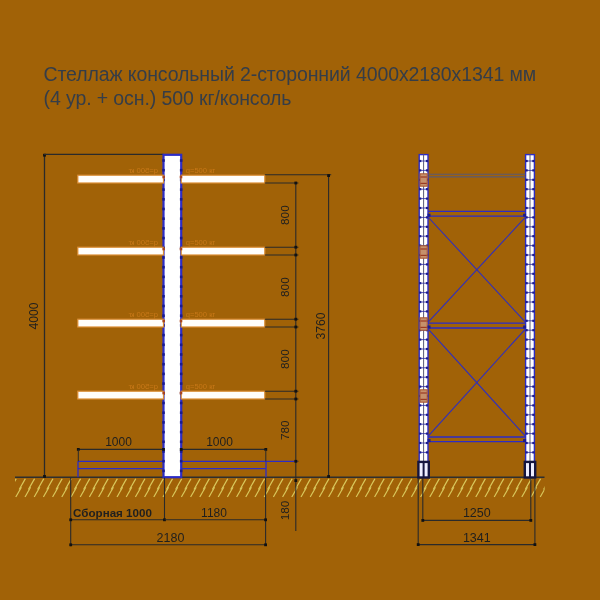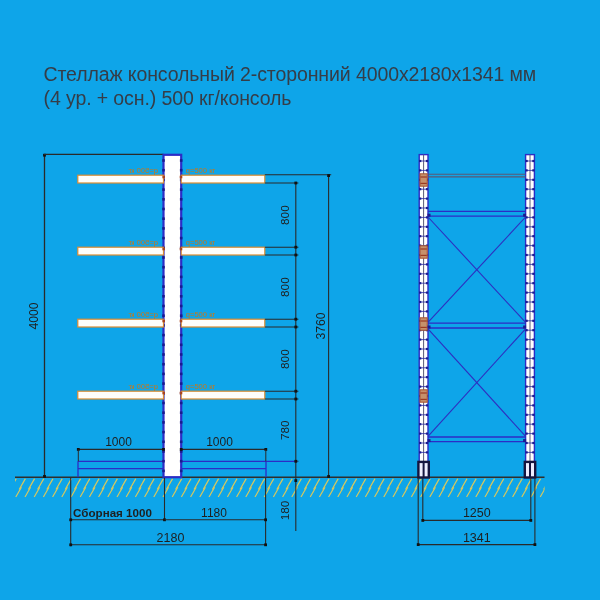--- a/index.html
+++ b/index.html
@@ -1,16 +1,16 @@
 <!DOCTYPE html>
 <html><head>
 <meta charset="utf-8">
 <style>
   html,body { margin:0; padding:0; background:#ffffff; }
-  .page { width:600px; height:600px; position:relative; background:#0ea5e9; overflow:hidden; }
+  .page { width:600px; height:600px; position:relative; background:#a16207; overflow:hidden; }
   svg { display:block; filter: blur(0.4px); }
   text { font-family:"Liberation Sans", sans-serif; }
 </style>
 </head>
 <body>
 <div class="page">
 <svg width="600" height="600" viewBox="0 0 600 600">
 <defs>
 <clipPath id="gclip">
           <rect x="15" y="478.3" width="529.5" height="19.2"></rect>

